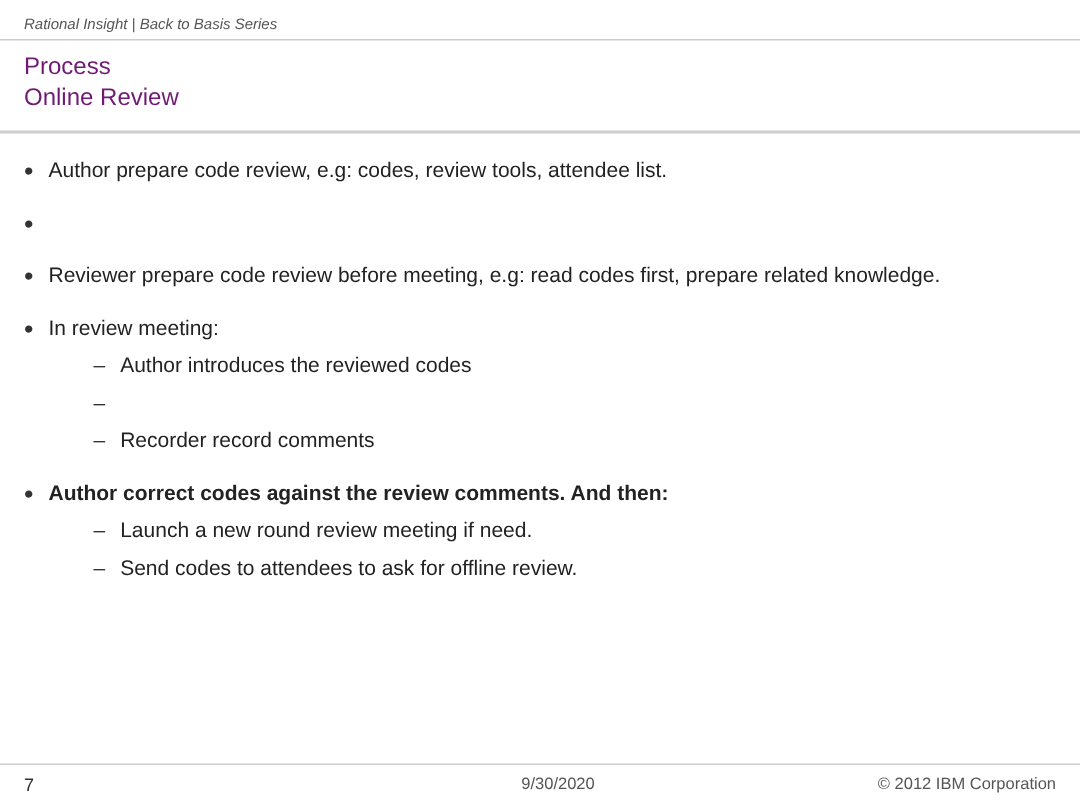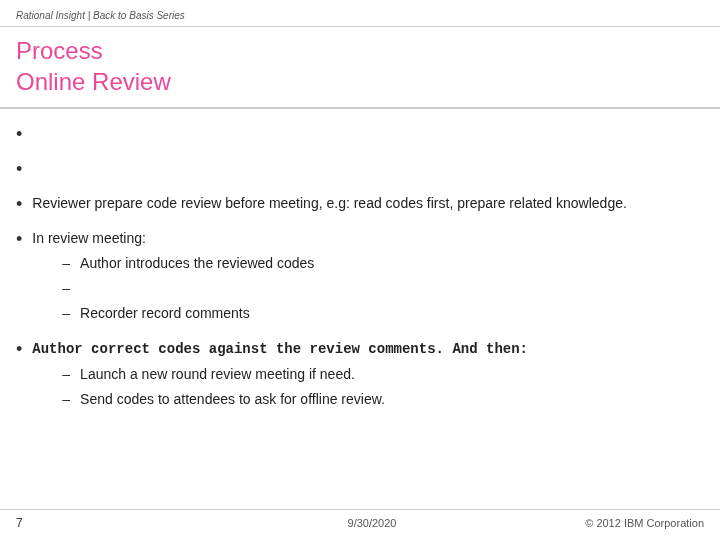--- a/index.html
+++ b/index.html
@@ -30,23 +30,23 @@
       font-style: italic;
     }
 
     .page-title {
       padding: 8px 16px 10px 16px;
       border-bottom: 2px solid #cccccc;
       margin-bottom: 14px;
     }
 
     .page-title-text {
-      font-size: 24px;
+      font-size: 16px;
       font-weight: normal;
-      color: #ec4899;
+      color: #701a75;
       line-height: 1.3;
     }
 
     .content {
       padding: 0 16px 0 16px;
     }
 
     .bullet-list {
       list-style: none;
       padding: 0;
@@ -67,21 +67,20 @@
       flex-shrink: 0;
       color: #333;
     }
 
     .bullet-text {
       flex: 1;
     }
 
     .bold-text {
       font-weight: bold;
-      font-family: Liberation Mono, monospace;
     }
 
     .sub-list {
       list-style: none;
       margin-top: 4px;
       padding: 0;
     }
 
     .sub-list li {
       display: flex;
@@ -144,20 +143,21 @@
     <span>Process</span><br>
     <span>Online Review</span>
   </div>
 </div>
 
 <div class="content">
   <ul class="bullet-list">
 
     <li>
       <span class="bullet-dot">•</span>
+      <span class="bullet-text">Author prepare code review, e.g: codes, review tools, attendee list.</span>
     </li>
 
     <li>
       <span class="bullet-dot">•</span>
     </li>
 
     <li>
       <span class="bullet-dot">•</span>
       <span class="bullet-text">Reviewer prepare code review before meeting, e.g: read codes first, prepare related knowledge.</span>
     </li>

